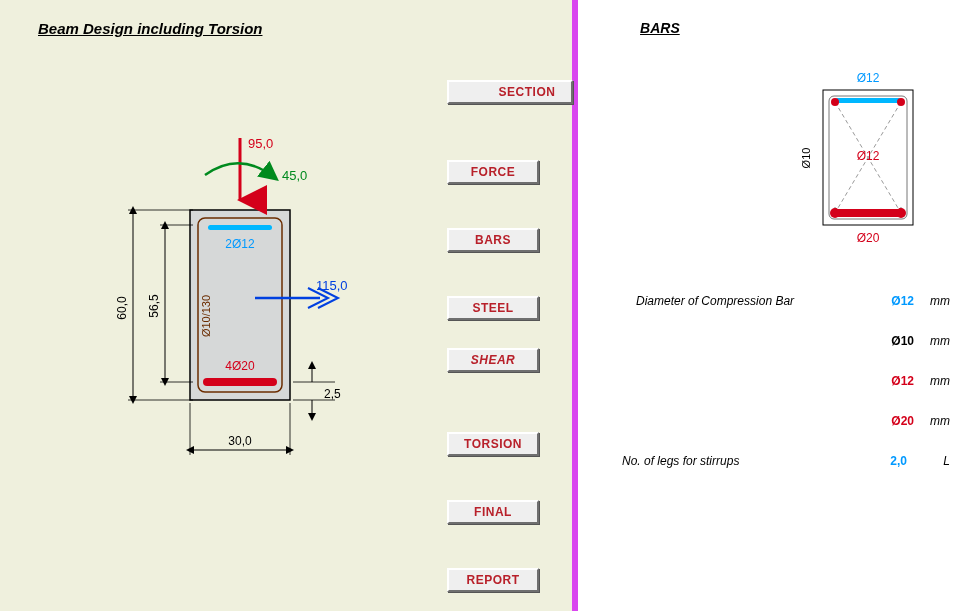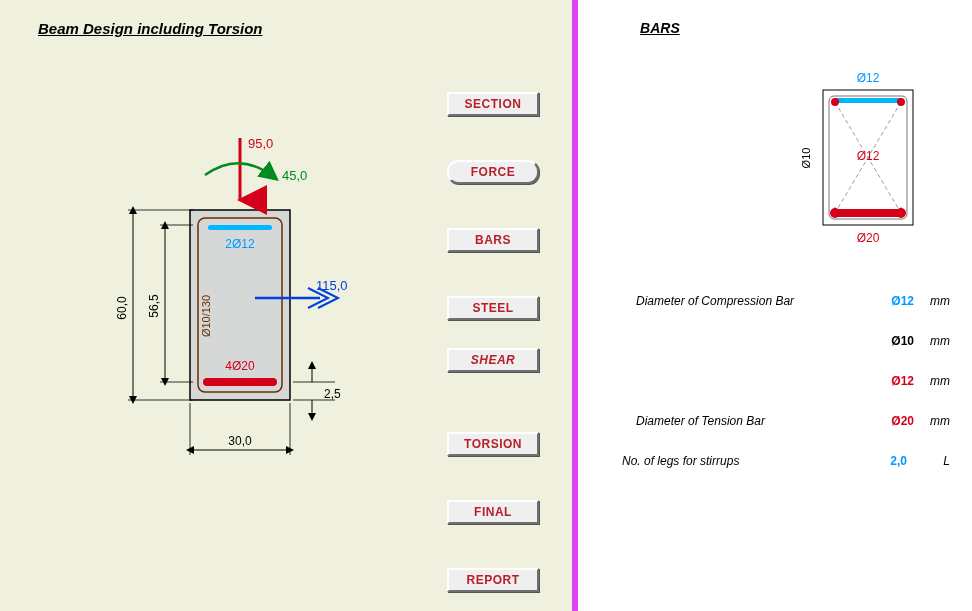--- a/index.html
+++ b/index.html
@@ -111,22 +111,22 @@
   }
 </style>
 </head>
 <body>
 
 <div class="page">
 
   <div class="left">
     <div class="title-left">Beam Design including Torsion</div>
 
-    <div class="btn" style="top: 92px;">SECTION</div>
-    <div class="btn" style="top:160px;border-radius:11px;">FORCE</div>
+    <div class="btn" style="top: 80px; padding-left: 34px;">SECTION</div>
+    <div class="btn" style="top:160px;">FORCE</div>
     <div class="btn" style="top:228px;">BARS</div>
     <div class="btn" style="top:296px;">STEEL</div>
     <div class="btn" style="top:348px;font-style:italic;">SHEAR</div>
     <div class="btn" style="top:432px;">TORSION</div>
     <div class="btn" style="top:500px;">FINAL</div>
     <div class="btn" style="top:568px;">REPORT</div>
 
     <svg class="svg-left" width="575" height="611">
       <defs>
         <marker id="arrDim" markerWidth="8" markerHeight="8" refX="4" refY="4" orient="auto">
@@ -228,21 +228,20 @@
     </div>
     <div class="param-row" style="top:334px;">
       <span class="param-val">Ø10</span>
       <span class="param-unit">mm</span>
     </div>
     <div class="param-row" style="top:374px;">
       <span class="param-val c-red">Ø12</span>
       <span class="param-unit">mm</span>
     </div>
     <div class="param-row" style="top:414px;">
-      <span class="param-label">Diameter of Tension Bar</span>
       <span class="param-val c-red">Ø20</span>
       <span class="param-unit">mm</span>
     </div>
     <div class="param-row" style="top:454px;gap:7px;">
       <span class="param-label">No. of legs for stirrups</span>
       <span class="param-val c-blue">2,0</span>
       <span class="param-unit">L</span>
     </div>
   </div>
 </div>

